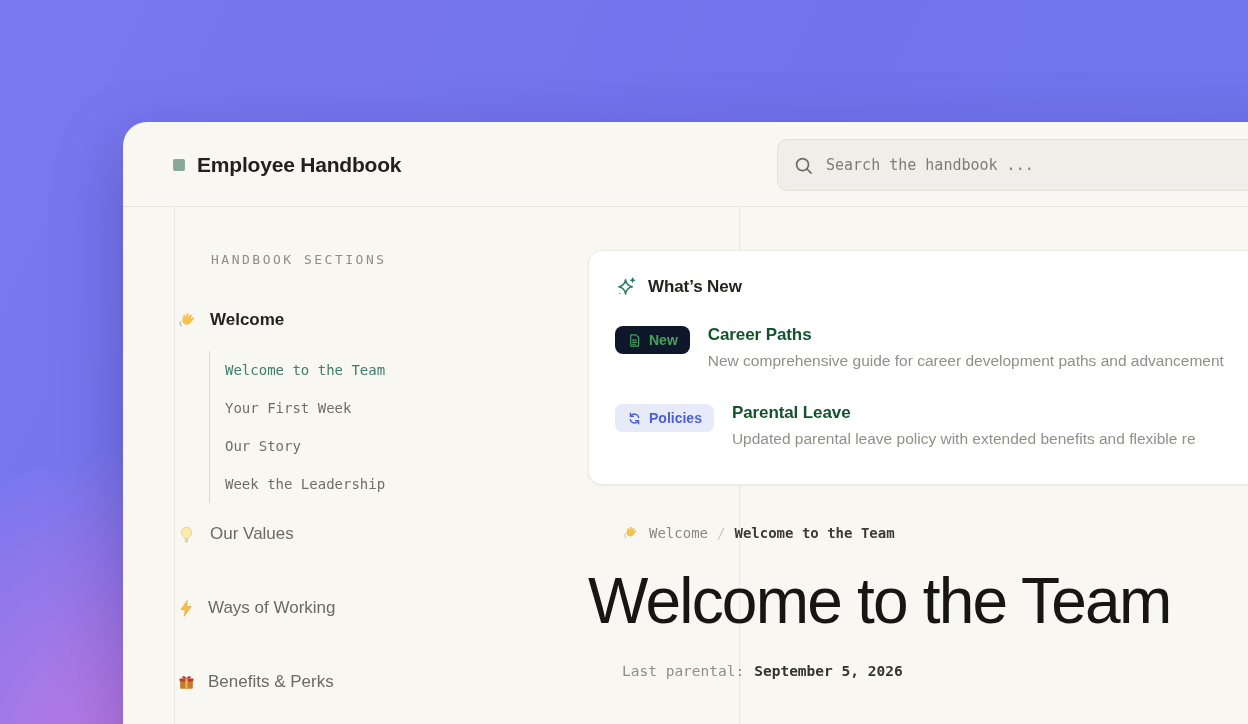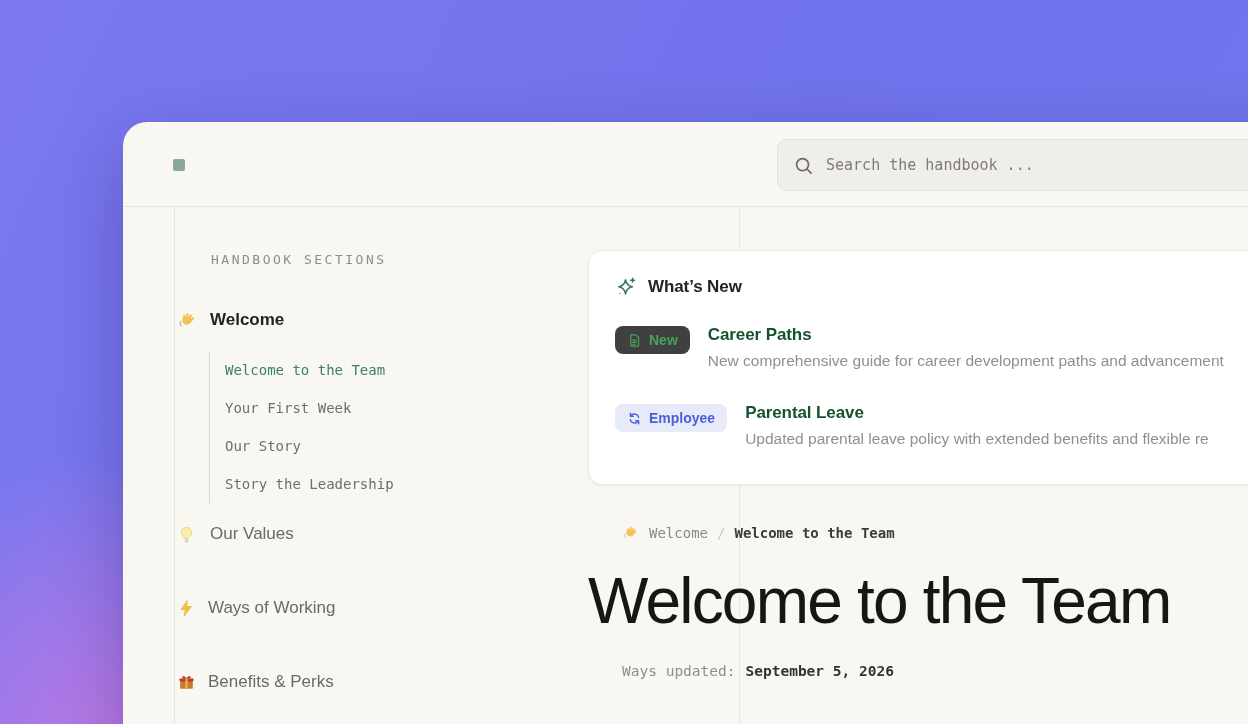--- a/index.html
+++ b/index.html
@@ -70,21 +70,21 @@
     padding:25px 26px 36px;
   }
   .wn-head{ display:flex; align-items:center; gap:11px; }
   .wn-head .lbl{ font-size:17px; font-weight:700; color:#23231f; letter-spacing:-.1px; }
   .wn-item{ display:flex; align-items:flex-start; gap:18px; margin-top:27px; cursor:pointer; }
   .wn-item + .wn-item{ margin-top:33px; }
   .badge{
     display:inline-flex; align-items:center; gap:7px; height:28px; padding:0 12px;
     border-radius:8px; font-size:14px; font-weight:600; flex:0 0 auto; margin-top:1px;
   }
-  .badge.new{ background:#404040; color:#46A35E; }
+  .badge.new{ background:#0f172a; color:#46A35E; }
   .badge.updated{ background:#E7EAF9; color:#4C5FD8; }
   .wn-title{ font-size:17px; font-weight:600; color:#14532d; letter-spacing:-.1px; }
   .wn-desc{ font-size:15.5px; color:#918f89; margin-top:7px; white-space:nowrap; }
 
   .breadcrumb{
     margin-top:40px; display:flex; align-items:center; gap:9px;
     font-size:14px; color:#8b8983;
   }
   .breadcrumb .hand{ width:16px; height:16px; margin-right:2px; }
   .crumb-sep{ color:#c9c7bf; }
@@ -104,20 +104,21 @@
 <body>
 
 <div class="window">
 
   <div class="gridline gl-1"></div>
   <div class="gridline gl-2"></div>
 
   <div class="header">
     <div class="brand">
       <div class="logo-square"></div>
+      <div class="brand-title">Employee Handbook</div>
     </div>
     <div class="search">
       <span>
         <svg width="19" height="19" viewBox="0 0 20 20" fill="none" stroke="#6e6c65" stroke-width="1.8" stroke-linecap="round">
           <circle cx="9" cy="9" r="6.3"></circle>
             <line x1="13.7" y1="13.7" x2="18" y2="18"></line>
         </svg>
       </span>
       <input type="text" placeholder="Search the handbook ..." style="">
     </div>
@@ -133,21 +134,21 @@
           <path fill="#F3C34D" d="M8.5 4.5c.8-.4 1.6 0 1.9.8l1.1 2.9.5-4.2c.1-.9 1-1.5 1.8-1.2.7.2 1.1.9 1 1.6l-.4 4 1.5-3.2c.4-.8 1.3-1.1 2-.7.7.4 1 1.2.7 2l-1.4 3.6 2-1.9c.6-.6 1.5-.5 2 .1.5.6.4 1.5-.1 2l-4.3 4.9c-2 2.3-5.3 2.8-7.7 1.1-2.6-1.8-3.3-5.3-1.6-8l1-3.8Z"></path>
         </svg>
       </span>
       <span class="lbl">Welcome</span>
     </div>
 
     <ul class="sub-list mono">
       <li class="sub-item active">Welcome to the Team</li>
       <li class="sub-item">Your First Week</li>
       <li class="sub-item">Our Story</li>
-      <li class="sub-item">Story the Leadership</li>
+      <li class="sub-item">Week the Leadership</li>
     </ul>
 
     <div class="nav-section">
       <span class="icn">
         <svg viewBox="0 0 24 24" width="19" height="19">
           <path fill="#FBEBAA" stroke="#E6CF82" stroke-width="1" d="M12 2.8a6.6 6.6 0 0 0-3.3 12.3c.6.4 1 1.1 1.1 1.9h4.4c.1-.8.5-1.5 1.1-1.9A6.6 6.6 0 0 0 12 2.8Z"></path>
           <rect x="9.6" y="18" width="4.8" height="1.6" rx="0.8" fill="#c6c3b7"></rect>
           <rect x="10.1" y="20.3" width="3.8" height="1.5" rx="0.75" fill="#c6c3b7"></rect>
         </svg>
       </span>
@@ -220,21 +221,21 @@
       <div class="wn-item">
         <span class="badge updated">
           <span>
             <svg viewBox="0 0 20 20" width="15" height="15" fill="none" stroke="#4C5FD8" stroke-width="1.8" stroke-linecap="round" stroke-linejoin="round">
               <path d="M15.6 8.6a6 6 0 0 0-10.7-2.1"></path>
               <path d="M4.5 3v4h4"></path>
               <path d="M4.4 11.4a6 6 0 0 0 10.7 2.1"></path>
               <path d="M15.5 17v-4h-4"></path>
             </svg>
           </span>
-          <span>Employee</span>
+          <span>Policies</span>
         </span>
         <div class="wn-body">
           <div class="wn-title">Parental Leave</div>
           <div class="wn-desc">Updated parental leave policy with extended benefits and flexible re</div>
         </div>
       </div>
     </div>
 
     <div class="breadcrumb mono">
       <span class="hand">
@@ -244,18 +245,18 @@
         </svg>
       </span>
       <span>Welcome</span>
       <span class="crumb-sep">/</span>
       <span class="crumb-current">Welcome to the Team</span>
     </div>
 
     <h1 class="page-title">Welcome to the Team</h1>
 
     <div class="last-updated mono">
-      <span class="lu-label">Ways updated:</span>
+      <span class="lu-label">Last parental:</span>
       <span class="lu-value">September 5, 2026</span>
     </div>
 
   </div>
 </div>
 
 </body></html>

